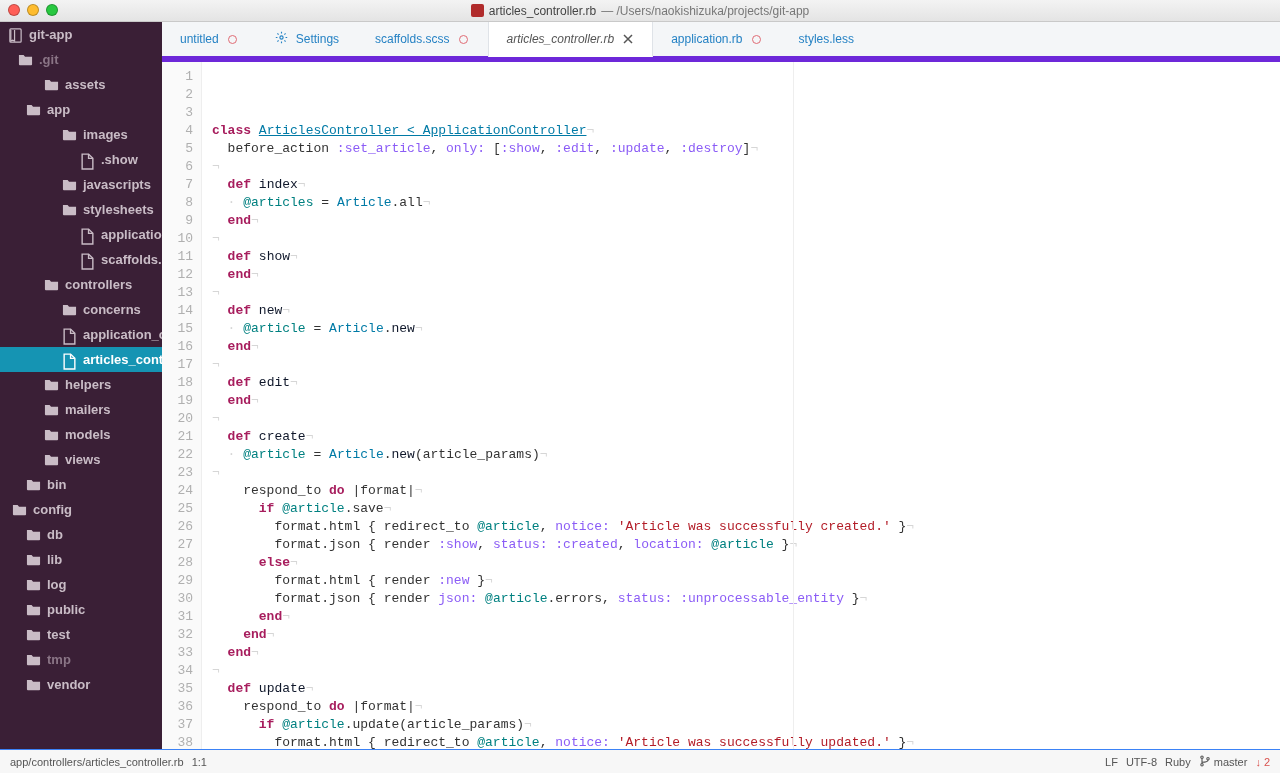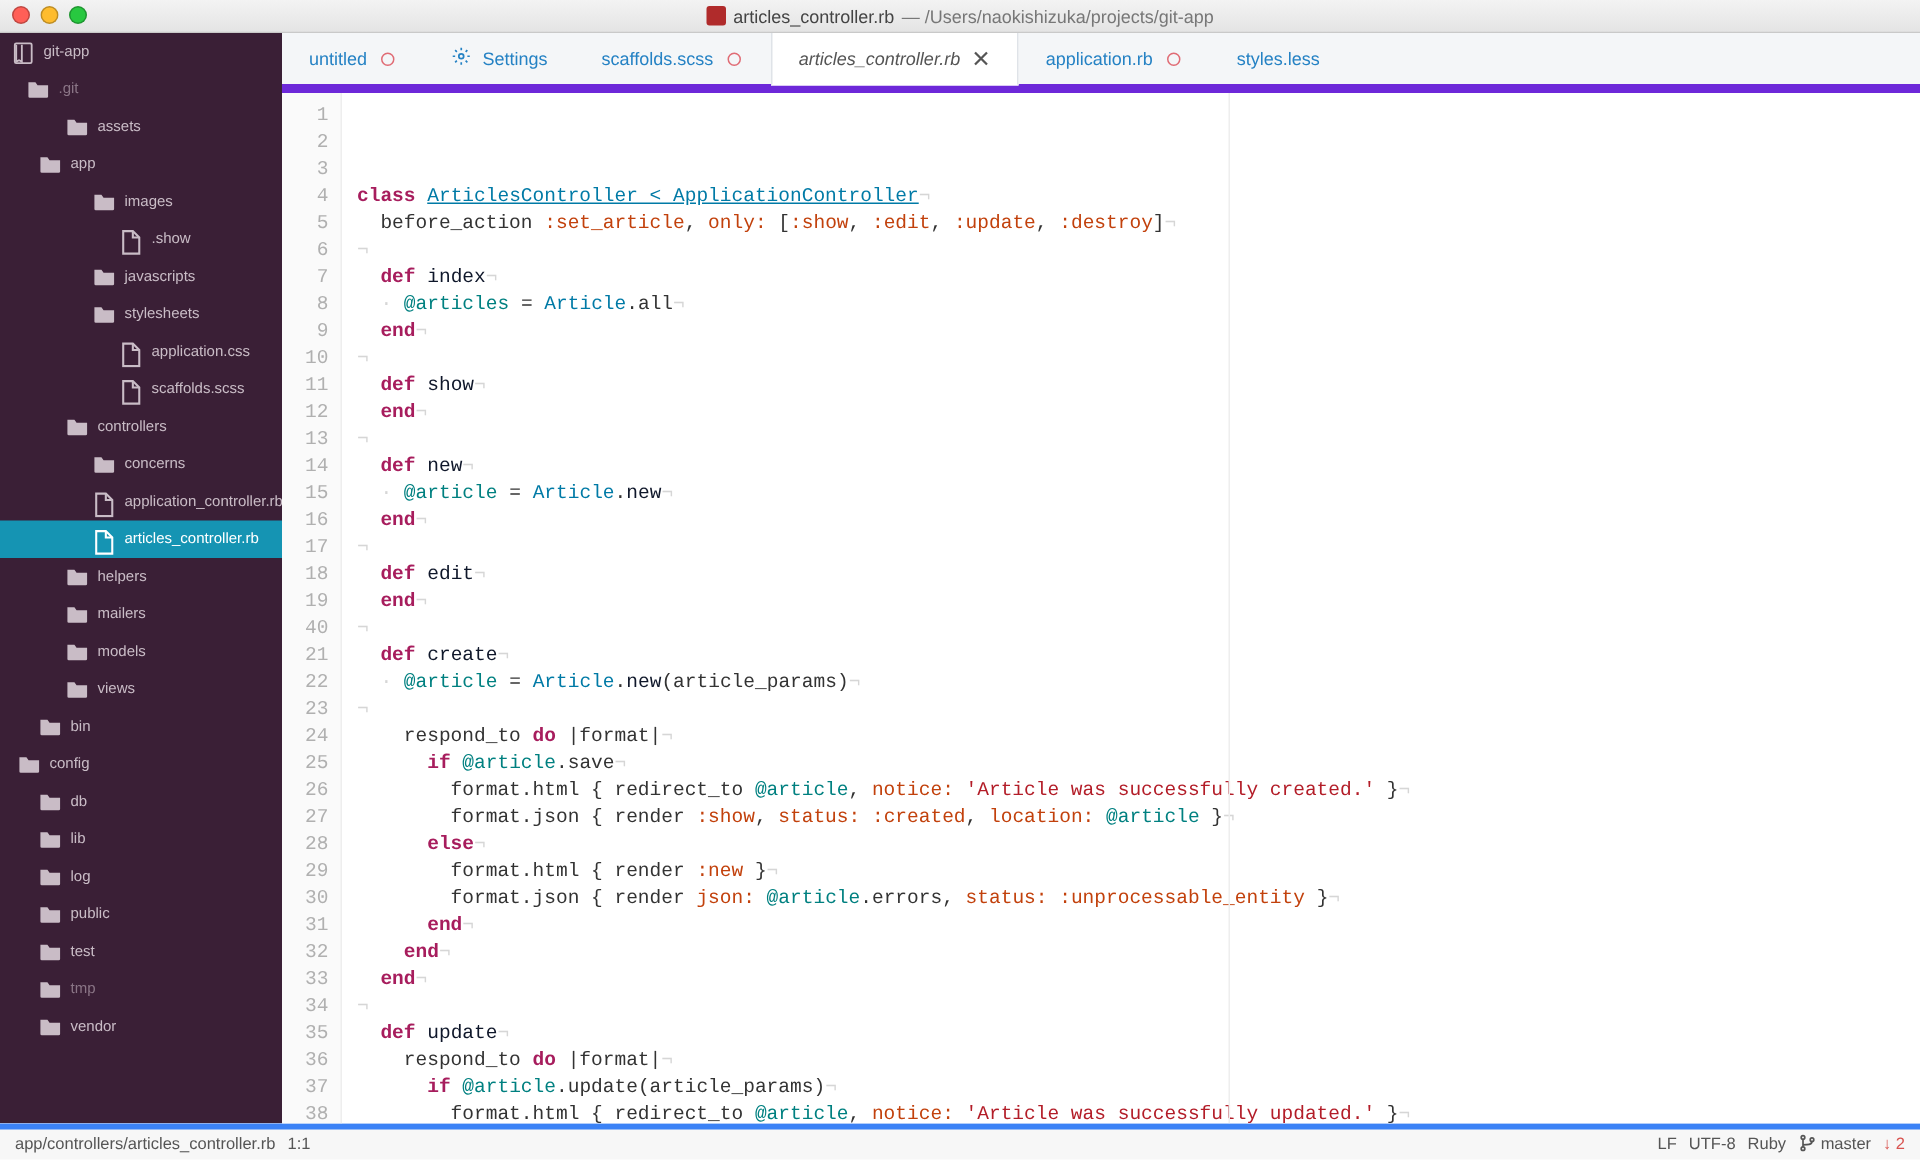--- a/index.html
+++ b/index.html
@@ -7,21 +7,21 @@
   
   .titlebar { height:22px; background:linear-gradient(#f3f3f3,#e4e4e4); border-bottom:1px solid #c9c9c9; display:flex; align-items:center; position:relative; font-size:12px; color:#444; }
   .traffic { position:absolute; left:8px; top:4px; display:flex; gap:7px; }
   .tlight { width:12px; height:12px; border-radius:50%; border:0.5px solid rgba(0,0,0,0.25); }
   .tlight.red{background:#ff5f57;} .tlight.yellow{background:#febc2e;} .tlight.green{background:#28c840;}
   .title-center { margin:0 auto; display:flex; align-items:center; gap:5px; }
   .fileicon-rb { width:13px; height:13px; background:#b02b2b; border-radius:2px; display:inline-block; }
   
   .mainrow { flex:1; display:flex; overflow:hidden; }
   
-  .sidebar { width:188px; background:#3a1f36; color:#c9bcc6; flex-shrink:0; overflow:hidden; font-size:10px; }
+  .sidebar { width:162px; background:#3a1f36; color:#c9bcc6; flex-shrink:0; overflow:hidden; font-size:13px;font-weight:bold; }
   .tree-row { display:flex; align-items:center; height:25px; cursor:pointer; white-space:nowrap; }
   .tree-row.active { background:#1594b3; color:#fff; }
   .tree-row .icon { width:15px; height:13px; margin-right:6px; flex-shrink:0; }
   .dim { color:#8a7586; }
   
   .editor { flex:1; display:flex; flex-direction:column; overflow:hidden; }
   
   .tabs { height:40px; background:#f4f6f8; border-bottom:6px solid #6d28d9; display:flex; align-items:stretch; font-size:12px; }
   .tab { display:flex; align-items:center; padding:0 18px; gap:8px; color:#2582c4; cursor:pointer; position:relative; }
   .tab .tlabel { white-space:nowrap; }
@@ -34,27 +34,27 @@
   .tab .gear { color:#2582c4; }
   
   .codearea { flex:1; display:flex; overflow:hidden; font-family: Menlo, "Courier New", monospace; font-size:13px; line-height:18px; background:#fff; position:relative; }
   .gutter { width:40px; text-align:right; color:#b0b0b0; padding-right:8px; padding-top:6px; user-select:none; border-right:1px solid #eee; background:#fafafa; }
   .code { flex:1; padding:6px 0 0 10px; white-space:pre; color:#333; position:relative; }
   .wrap-guide { position:absolute; top:0; bottom:0; left:591px; border-left:1px solid #eee; }
   .kw { color:#a71d5d; font-weight:bold; } 
   .fn { color:#0f172a; } 
   .const { color:#007aa6; text-decoration:underline; }
   .constplain { color:#007aa6; }
-  .sym { color:#c2410c; } 
+  .sym { color:#8b5cf6; } 
   .str { color:#b31d28; }
   .ivar { color:#008080; }
   .op { color:#333; }
   .invis { color:#d6d6d6; }
   
-  .statusbar { height:24px; border-top:4px solid #3b82f6; background:#f7f7f7; display:flex; align-items:center; font-size:11px; color:#555; padding:0 10px; gap:8px; }
+  .statusbar { height:24px; border-top:1px solid #3b82f6; background:#f7f7f7; display:flex; align-items:center; font-size:11px; color:#555; padding:0 10px; gap:8px; }
   .status-spacer { flex:1; }
   .status-item { display:flex; align-items:center; gap:3px; }
   .branch-icon svg { width:12px; height:12px; }
 </style>
 </head>
 <body>
 
 <div class="titlebar">
   <div class="traffic">
     <div class="tlight red"></div>
@@ -290,21 +290,21 @@
           <div>10</div>
           <div>11</div>
           <div>12</div>
           <div>13</div>
           <div>14</div>
           <div>15</div>
           <div>16</div>
           <div>17</div>
           <div>18</div>
           <div>19</div>
-          <div>40</div>
+          <div>20</div>
           <div>21</div>
           <div>22</div>
           <div>23</div>
           <div>24</div>
           <div>25</div>
           <div>26</div>
           <div>27</div>
           <div>28</div>
           <div>29</div>
           <div>30</div>

